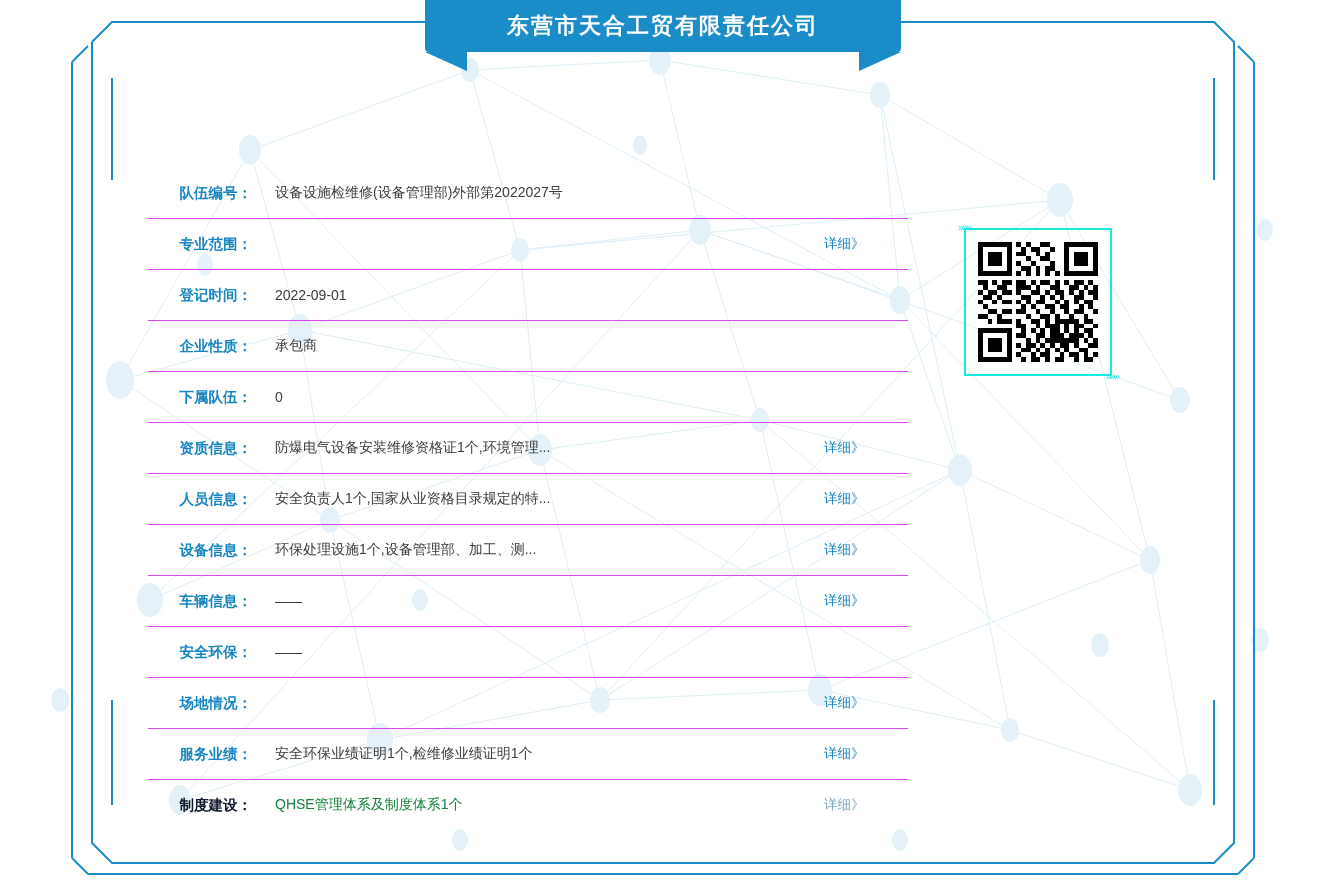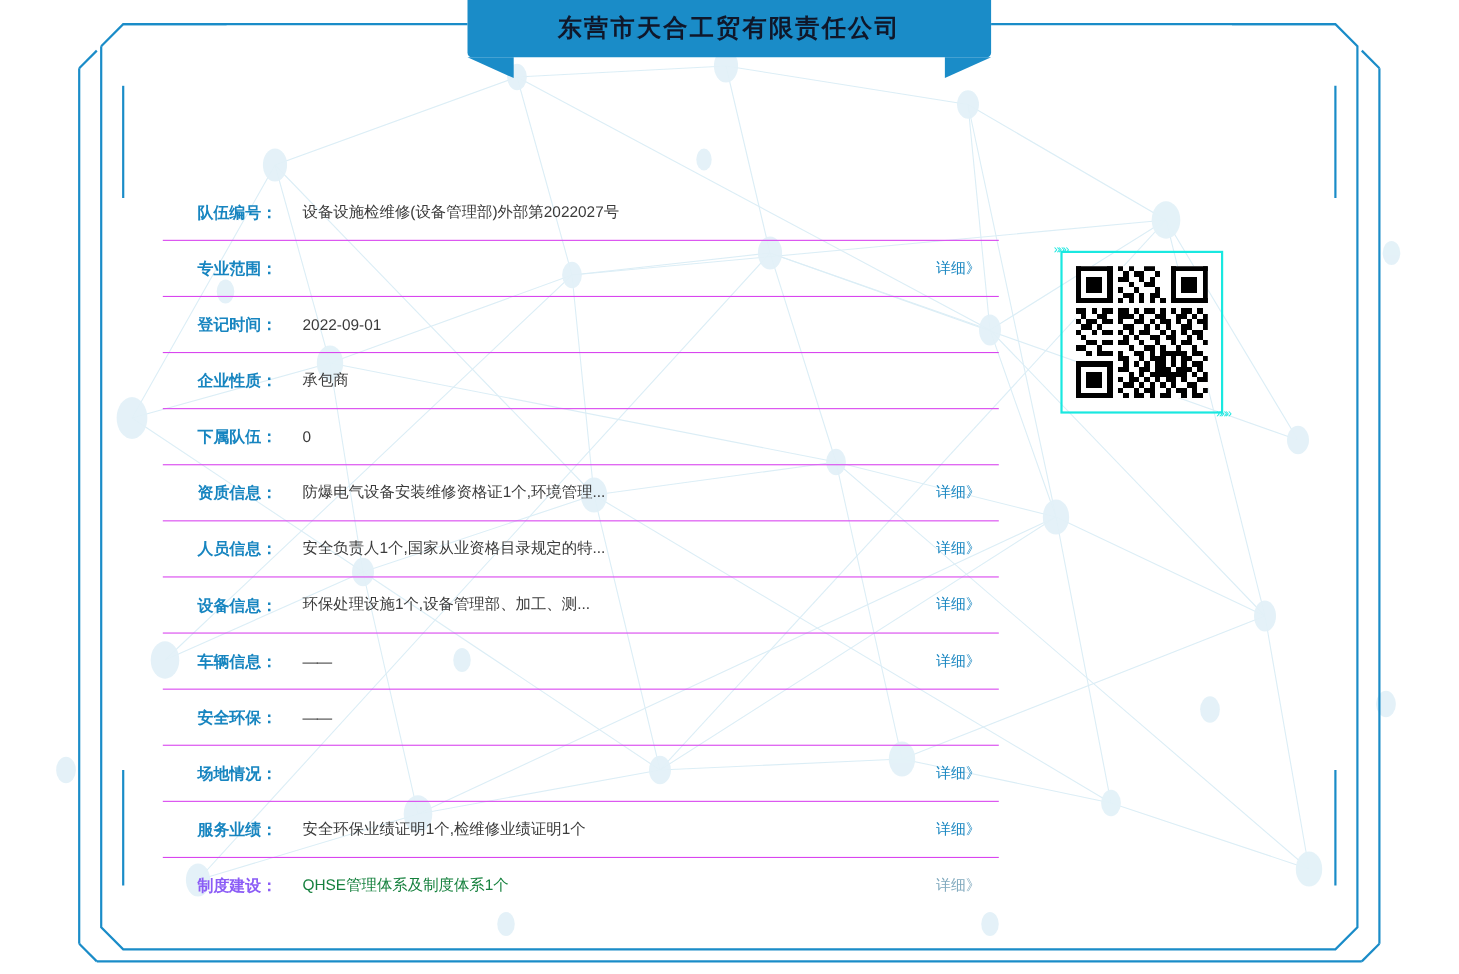--- a/index.html
+++ b/index.html
@@ -47,21 +47,21 @@
     width: 476px;
     height: 52px;
     background: #1a8cc8;
     border-radius: 0 0 4px 4px;
     display: flex;
     align-items: center;
     justify-content: center;
     z-index: 5;
   }
   .title-banner .title-text {
-    color: #0f172a;
+    color: #ffffff;
     font-size: 22px;
     font-weight: bold;
     letter-spacing: 2px;
     white-space: nowrap;
   }
   .banner-wing {
     position: absolute;
     top: 52px;
     width: 0; height: 0;
     z-index: 4;
@@ -98,21 +98,21 @@
   .info-label {
     width: 104px;
     text-align: right;
     padding-right: 8px;
     color: #1785c0;
     font-size: 14.5px;
     font-weight: bold;
     white-space: nowrap;
   }
   .info-label.muted {
-    color: #8b5cf6;
+    color: #0f172a;
   }
   .info-value {
     flex: 1;
     color: #3b3b3b;
     font-size: 14px;
     white-space: nowrap;
     overflow: hidden;
     text-overflow: ellipsis;
     padding-left: 15px;
   }
@@ -122,21 +122,20 @@
   .info-value.dash {
     letter-spacing: -1px;
   }
   .detail-link {
     position: absolute;
     left: 676px;
     color: #1785c0;
     font-size: 13.5px;
     cursor: pointer;
     white-space: nowrap;
-    margin-left: 27px;
   }
   .detail-link.muted {
     color: #7fa8bd;
   }
 
   
   .qr-wrap {
     position: absolute;
     left: 958px;
     top: 222px;

